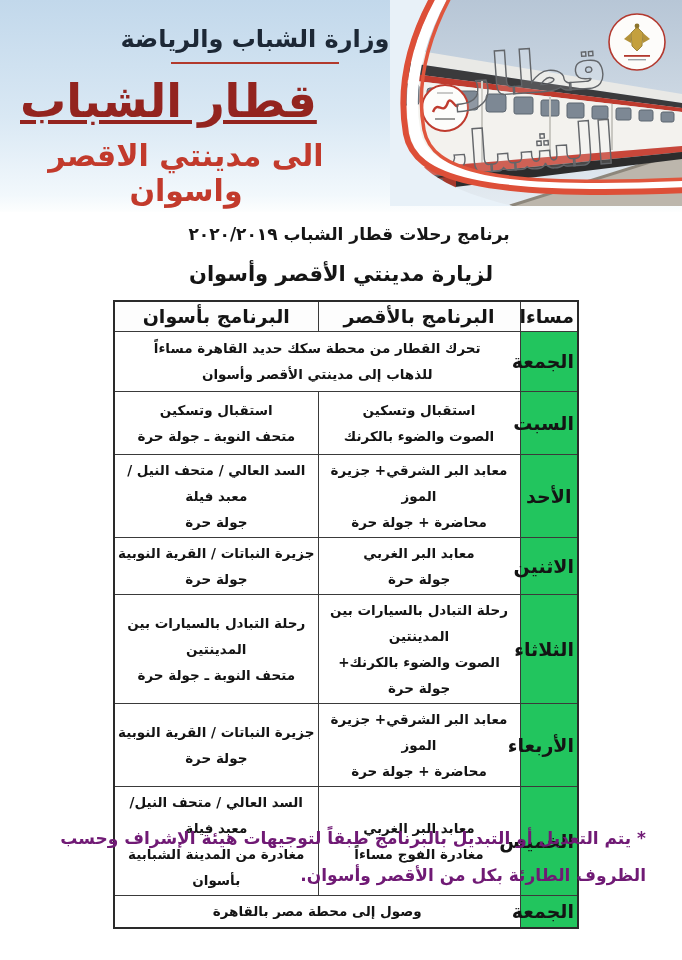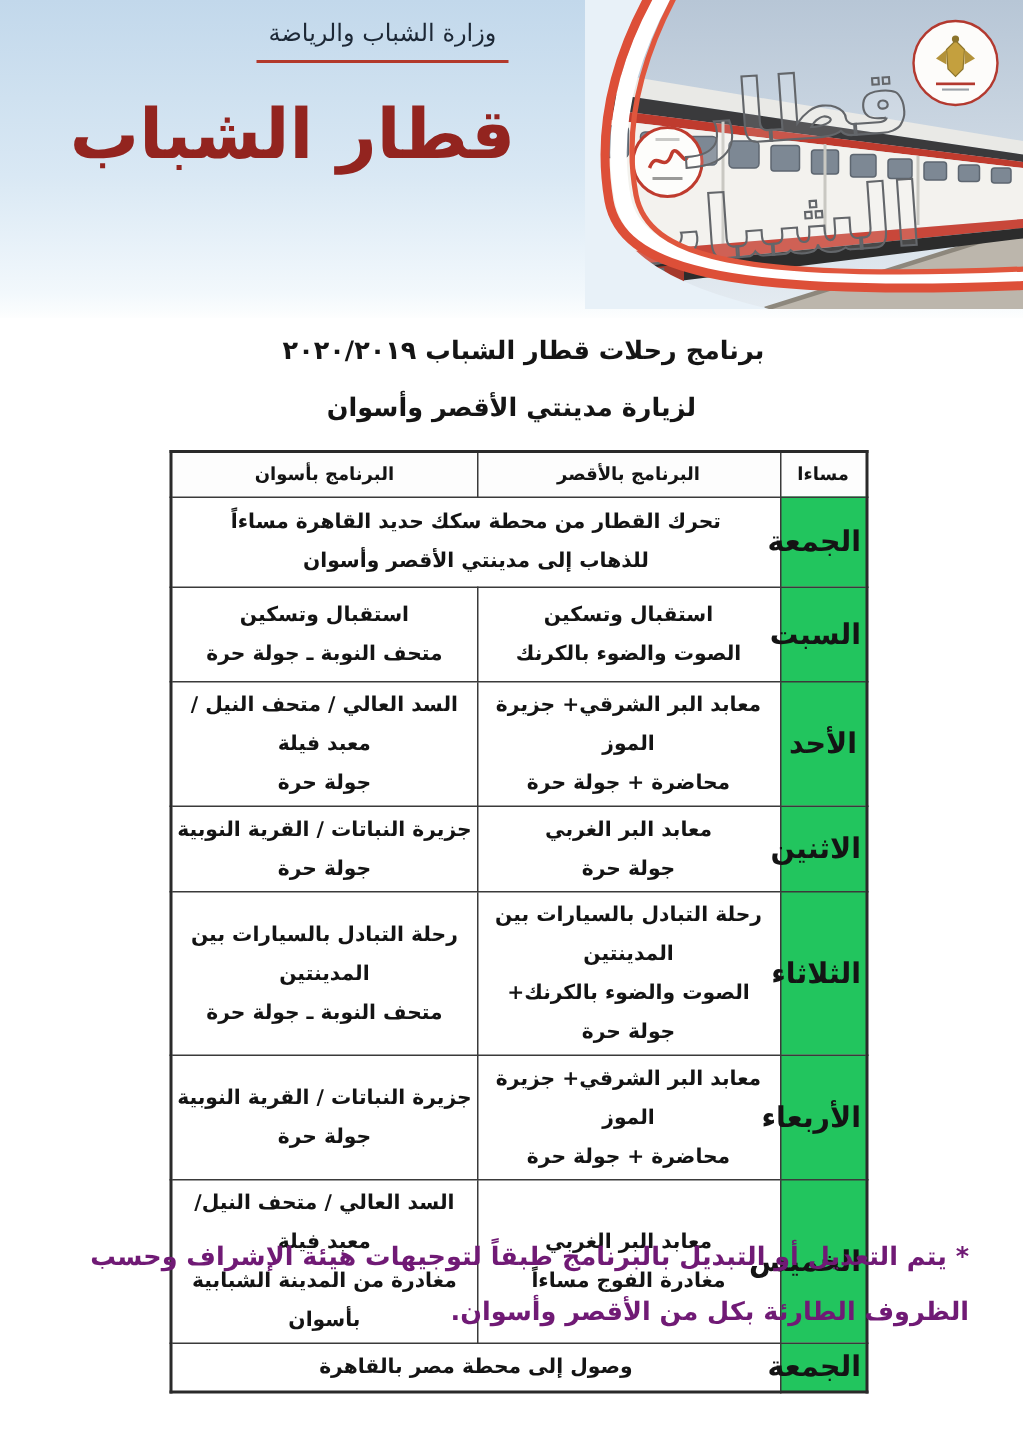--- a/index.html
+++ b/index.html
@@ -5,43 +5,43 @@
   * { margin:0; padding:0; box-sizing:border-box; }
   html,body { width:682px; height:960px; background:#ffffff; overflow:hidden;
               font-family:"DejaVu Sans","Liberation Sans",sans-serif; }
   .page { position:relative; width:682px; height:960px; background:#ffffff; direction:rtl; }
 
   
   .header { position:absolute; top:0; left:0; width:682px; height:212px;
             background:linear-gradient(180deg,#c2d8eb 0%,#d9e8f4 55%,#f2f8fc 92%,#fdfefe 100%); }
   .patronage { position:absolute; top:7px; left:80px; width:350px; text-align:center; direction:rtl; }
   .patronage-l1 { font-size:17px; font-weight:bold; color:#202b38; letter-spacing:.5px; }
-  .patronage-l2 { font-size:16px; font-weight:normal; color:#1d2836; margin-top:5px; }
+  .patronage-l2 { font-size:24px; font-weight:bold; color:#1d2836; margin-top:18px; }
   .patronage-rule { width:168px; height:0; border-top:2px solid #b2392c; margin:9px auto 0 auto; }
-  .title-main { position:absolute; top:62px; left:20px; width:350px; text-align:center;
-                font-size:46px; font-weight:bold; color:#93241f; }
+  .title-main { position:absolute; top:74px; left:20px; width:350px; text-align:left;
+                font-size:46px; font-weight:bold; color:#93241f;text-decoration:underline; }
   .title-sub  { position:absolute; top:138px; left:8px; width:356px; text-align:center;
                 font-size:30px; font-weight:bold; color:#c23a2c; }
 
   
   .photo { position:absolute; top:0; right:0; width:292px; height:206px; }
   .photo svg { display:block; }
 
   
   .intro { position:absolute; top:224px; left:0; width:682px; text-align:center; direction:rtl; }
   .intro-l1 { font-size:17px; font-weight:bold; color:#151515;padding-left:16px; }
-  .intro-l2 { font-size:17px; font-weight:bold; color:#151515; margin-top:18px; }
+  .intro-l2 { font-size:21px; font-weight:bold; color:#151515; margin-top:18px; }
 
   
   .sched-wrap { position:absolute; top:300px; left:113px; width:466px; direction:rtl; }
   table.sched { width:100%; border-collapse:collapse; table-layout:fixed;
                 border:2px solid #2a2a2a; background:#ffffff; }
   table.sched td, table.sched th { border:1px solid #3a3a3a; color:#141414;
                 vertical-align:middle; text-align:center; padding:2px 3px; }
-  th.hdr { font-size:12px; font-weight:bold; height:30px; background:#fdfdfd; }
+  th.hdr { font-size:19px; font-weight:bold; height:30px; background:#fdfdfd; }
   td.day-cell { font-size:19px; font-weight:bold; background:#22c55e;margin-top:24px; }
   td.prog-cell { font-size:13.5px; font-weight:bold; }
   td.prog-cell .cl { line-height:26px; }
   tr.r1 { height:60px; } tr.r2 { height:63px; } tr.r3 { height:57px; }
   tr.r4 { height:57px; } tr.r5 { height:64px; } tr.r6 { height:63px; }
   tr.r7 { height:61px; } tr.r8 { height:33px; }
 
   
   .footer-note { position:absolute; top:820px; right:36px; left:38px; direction:rtl;
                  text-align:right; font-size:17px; font-weight:bold; color:#701a75;
@@ -53,20 +53,21 @@
 <div class="page">
 
   <div class="header">
 
     <div class="patronage">
       <div class="patronage-l2">وزارة الشباب والرياضة</div>
       <div class="patronage-rule"></div>
     </div>
 
     <div class="title-main">قطار الشباب</div>
+    <div class="title-sub">الى مدينتي الاقصر واسوان</div>
 
     <div class="photo">
       <svg width="292" height="206" viewBox="0 0 292 206">
         <defs>
           <linearGradient id="sky" x1="0" y1="0" x2="0" y2="1">
             <stop offset="0" stop-color="#b7c6d6"></stop>
             <stop offset="1" stop-color="#e4ebf1"></stop>
           </linearGradient>
           <clipPath id="photoClip">
               <rect x="0" y="0" width="292" height="206"></rect>

